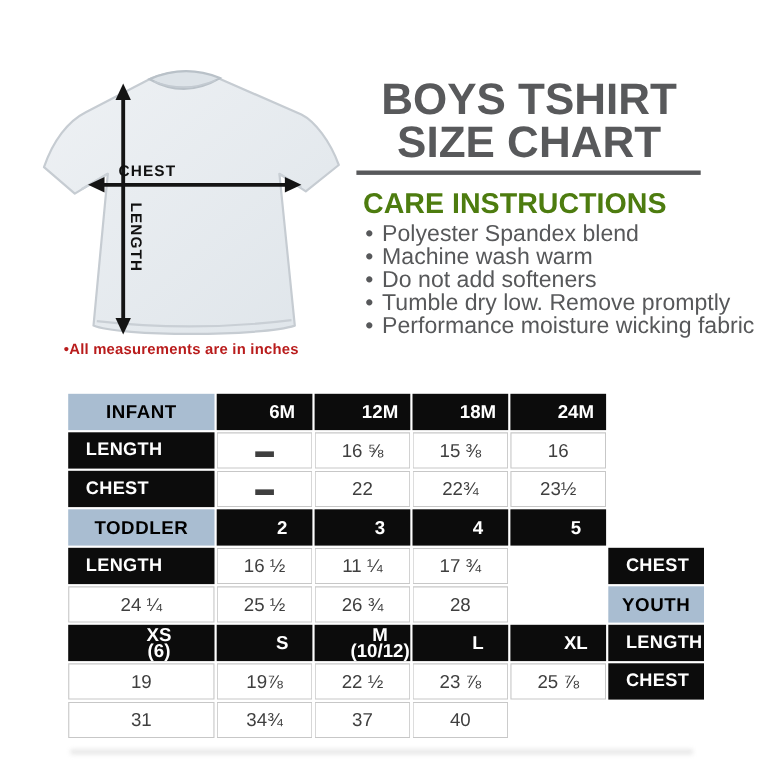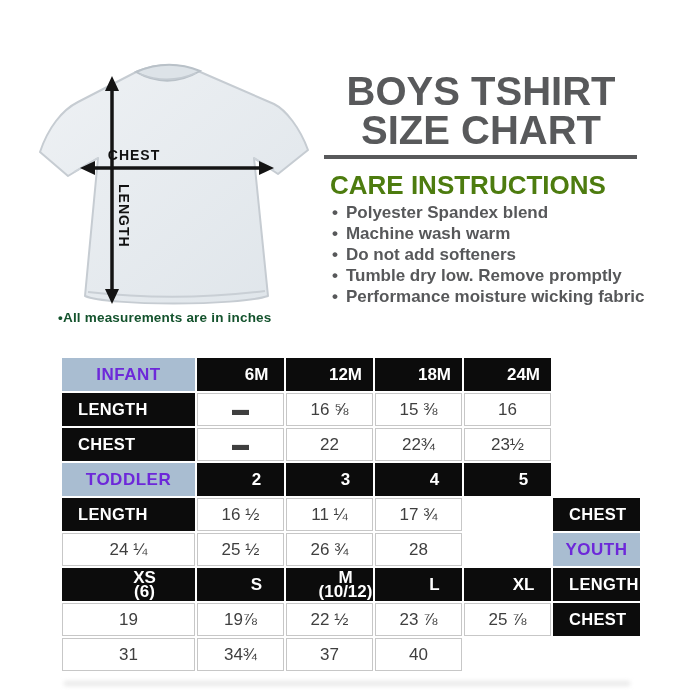--- a/index.html
+++ b/index.html
@@ -4,45 +4,45 @@
 <style>
   html,body{margin:0;padding:0;}
   body{
     width:700px;height:700px;position:relative;background:#ffffff;
     font-family:"Liberation Sans", sans-serif;overflow:hidden;
   }
   
   .diagram{position:absolute;left:28px;top:58px;width:292px;height:252px;}
   .note{
     position:absolute;left:58px;top:310px;font-size:13.5px;font-weight:bold;
-    color:#14532d;letter-spacing:.2px;
+    color:#b91c1c;letter-spacing:.2px;
   }
   
   .title{
     position:absolute;left:322px;top:72px;width:318px;text-align:center;
     font-weight:bold;font-size:40px;line-height:39px;color:#58595b;letter-spacing:0;
   }
   .title-rule{position:absolute;left:324px;top:155px;width:313px;height:4px;background:#58595b;}
   .care-heading{
     position:absolute;left:330px;top:170px;font-size:26px;font-weight:bold;color:#4d7c0f;
   }
   .care-list{position:absolute;left:332px;top:202px;margin:0;padding:0;list-style:none;}
   .care-list li{
-    font-size:17px;font-weight:bold;color:#57585a;line-height:21px;white-space:nowrap;
+    font-size:21px;font-weight:normal;color:#57585a;line-height:21px;white-space:nowrap;
   }
   .care-list li::before{content:"•";margin-right:8px;}
   
   .size-table{
     position:absolute;left:60px;top:356px;
     display:grid;grid-template-columns:133px repeat(5,87px);grid-auto-rows:33px;
     gap:2px;padding:2px;background:#ffffff;
   }
   .cell{display:flex;align-items:center;justify-content:center;}
   .cell.section-name{
-    background:#a9bdd1;color:#6d28d9;font-weight:bold;font-size:17px;letter-spacing:.5px;
+    background:#a9bdd1;color:#000000;font-weight:bold;font-size:17px;letter-spacing:.5px;
   }
   .cell.size-head{background:#0c0c0c;color:#ffffff;font-weight:bold;font-size:17px;padding-left:32px;}
   .cell.size-head.two-line{font-size:17px;line-height:14px;white-space:pre-line;text-align:center;}
   .cell.row-label{
     background:#0c0c0c;color:#ffffff;font-weight:bold;font-size:16.5px;
     justify-content:flex-start;padding-left:16px;letter-spacing:.3px;
   }
   .cell.value{
     background:#ffffff;box-shadow:inset 0 0 0 1px #c7c7c7;color:#3f3f3f;font-size:17px;
   }

